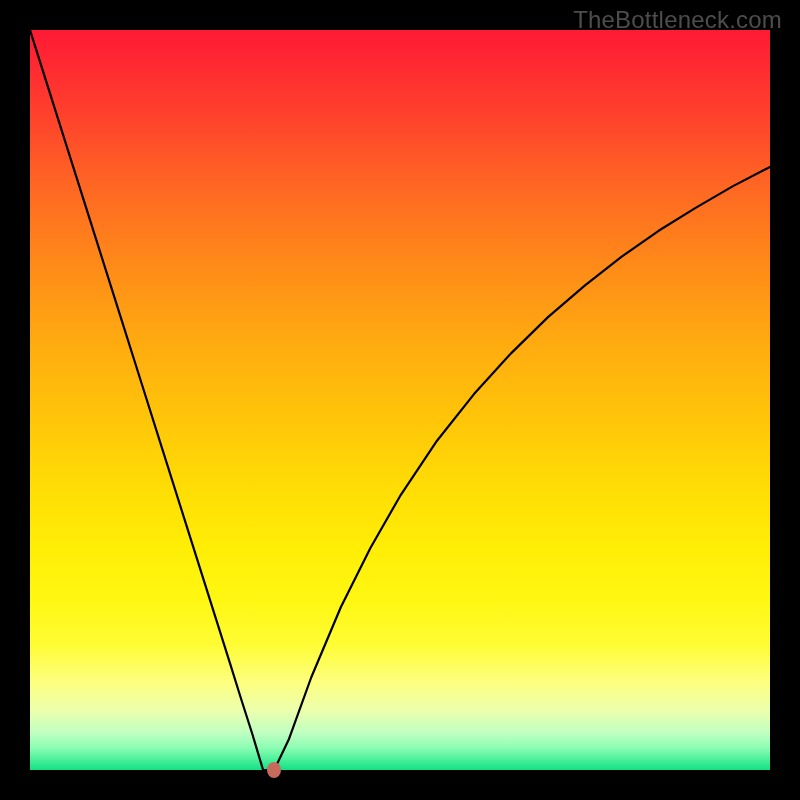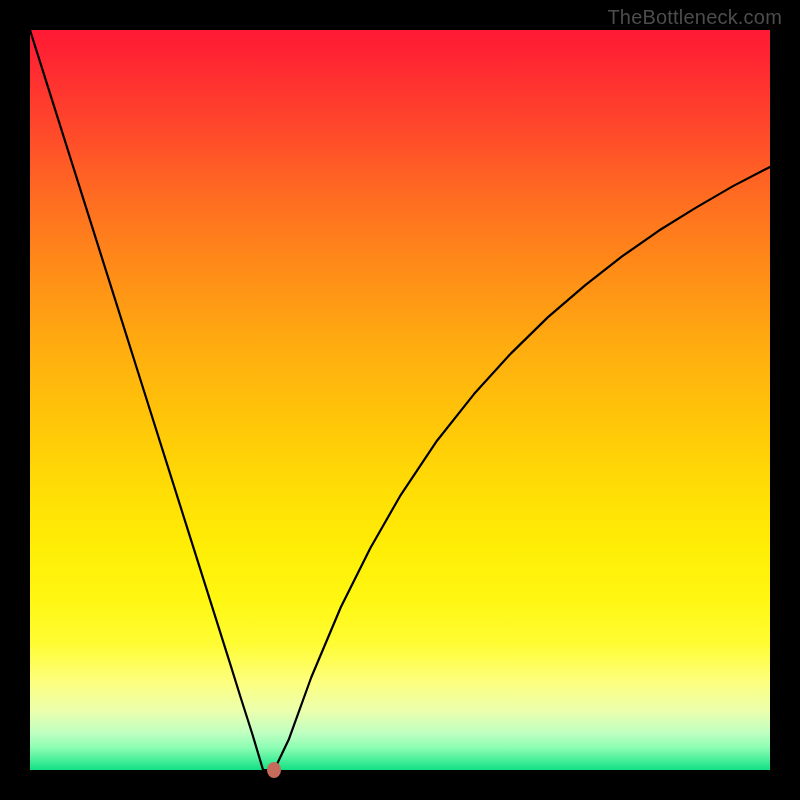--- a/index.html
+++ b/index.html
@@ -15,21 +15,21 @@
     position: relative;
     width: 800px;
     height: 800px;
     background: #000;
   }
   .watermark {
     position: absolute;
     top: 6px;
     right: 18px;
     color: #4d4d4d;
-    font-size: 20px;
+    font-size: 24px;
     font-weight: 400;
     z-index: 10;
     letter-spacing: 0.2px;
   }
   .plot-area {
     position: absolute;
     left: 30px;
     top: 30px;
     width: 740px;
     height: 740px;

